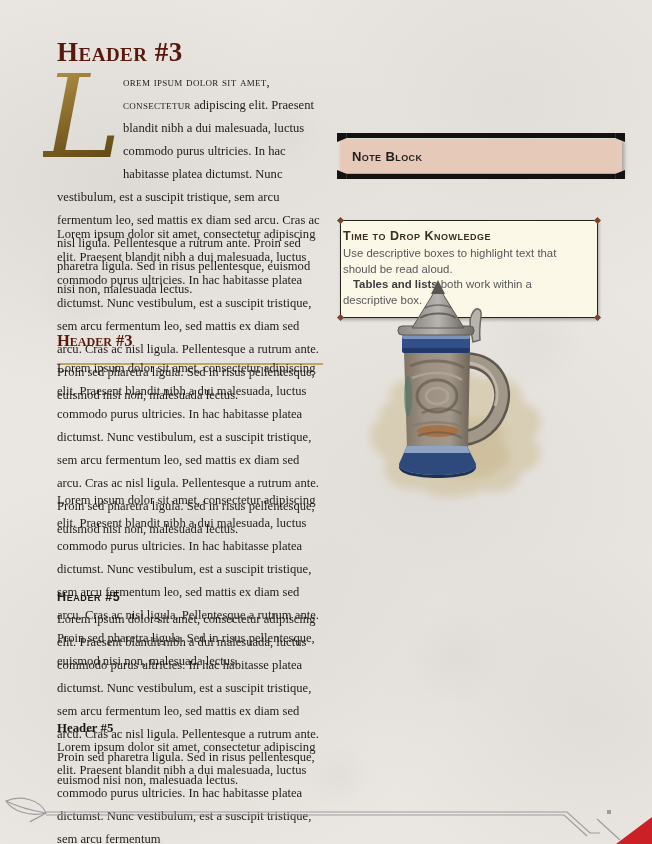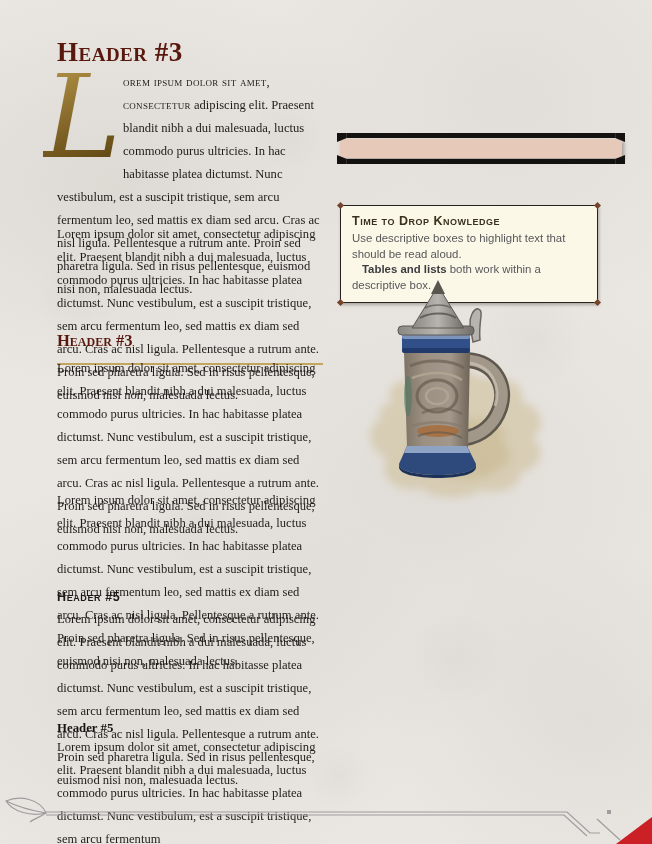--- a/index.html
+++ b/index.html
@@ -55,21 +55,21 @@
         padding:10px 12px 9px 12px;}
   .note .bar{position:absolute;left:-3px;right:-3px;height:9px;width:calc(100% + 6px);}
   .note .bar.top{top:-6px;}
   .note .bar.bottom{bottom:-6px;}
   .note-title{font-family:"Liberation Sans",sans-serif;font-variant:small-caps;font-weight:bold;
         font-size:13px;color:#221f1d;letter-spacing:.4px;margin:0;}
   .note-body{font-family:"Liberation Sans",sans-serif;font-size:11.3px;color:#6b6b6b;margin:2px 0 0 0;}
 
   
   .descbox{position:relative;background:#fcf8e8;border:1px solid #27231f;
-        box-shadow:1px 2px 3px rgba(60,50,40,.35);padding:8px 11px 9px 11px;}
+        box-shadow:1px 2px 3px rgba(60,50,40,.35);padding:8px 11px 9px 2px;}
   .descbox .dot{position:absolute;width:5px;height:5px;background:#74452c;transform:rotate(45deg);}
   .descbox .dot.tl{left:-3px;top:-3px;} .descbox .dot.tr{right:-3px;top:-3px;}
   .descbox .dot.bl{left:-3px;bottom:-3px;} .descbox .dot.br{right:-3px;bottom:-3px;}
   .desc-title{font-family:"Liberation Sans",sans-serif;font-variant:small-caps;font-weight:bold;
         font-size:12.5px;color:#39301f;letter-spacing:.5px;margin:0 0 3px 0;}
   .desc-p{font-family:"Liberation Sans",sans-serif;font-size:11.4px;line-height:15.5px;color:#57575a;margin:0;}
   .desc-p.indent{text-indent:10px;}
   .desc-p b{color:#3c3c40;}
 </style>
 </head>
@@ -97,20 +97,21 @@
   <h6 class="hb abs col-left" style="top:721px;">Header #5</h6>
   <p class="body abs col-left" style="top:736px;">Lorem ipsum dolor sit amet, consectetur adipiscing elit. Praesent blandit nibh a dui malesuada, luctus commodo purus ultricies. In hac habitasse platea dictumst. Nunc vestibulum, est a suscipit tristique, sem arcu fermentum</p>
 
 
   <div class="note abs col-right" style="top:139px;">
     <svg class="bar top" viewBox="0 0 264 9" preserveAspectRatio="none">
       <rect x="9" y="0" width="246" height="5" fill="#141210"></rect>
       <polygon points="0,0 9,0 9,5 0,9" fill="#141210"></polygon>
       <polygon points="264,0 255,0 255,5 264,9" fill="#141210"></polygon>
     </svg>
+    <p class="note-title">Note Block</p>
     <svg class="bar bottom" viewBox="0 0 264 9" preserveAspectRatio="none">
       <rect x="9" y="4" width="246" height="5" fill="#141210"></rect>
       <polygon points="0,9 9,9 9,4 0,0" fill="#141210"></polygon>
       <polygon points="264,9 255,9 255,4 264,0" fill="#141210"></polygon>
     </svg>
   </div>
 
   <div class="descbox abs col-right" style="top:186px;box-sizing:border-box;">
     <span class="dot tl"></span>
     <span class="dot tr"></span>

